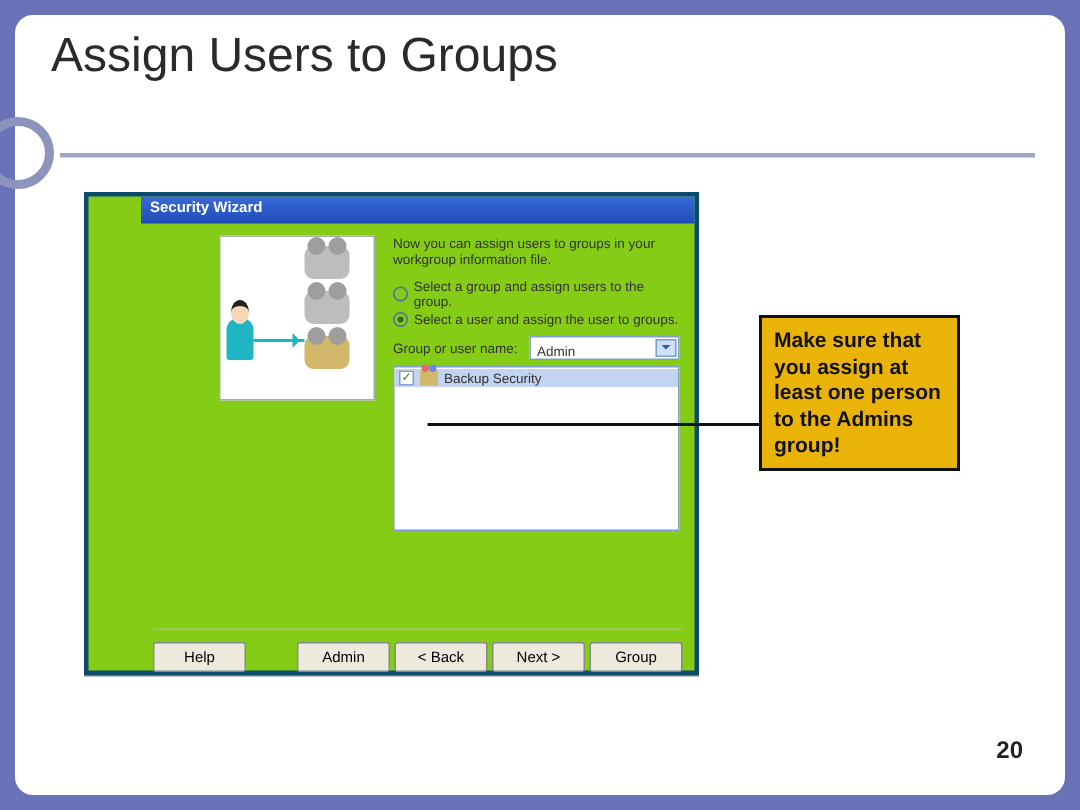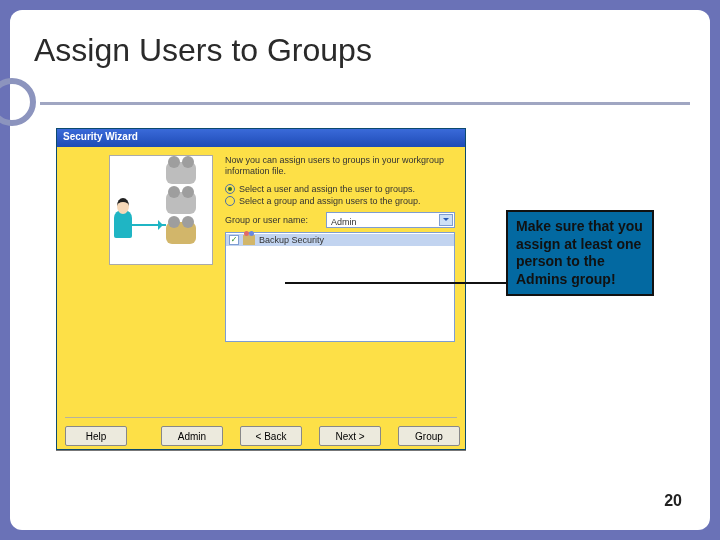--- a/index.html
+++ b/index.html
@@ -14,21 +14,21 @@
   }
   .slide-bg {
     position: absolute;
     left: 10px; top: 10px;
     width: 700px; height: 520px;
     background: #fff;
     border-radius: 12px;
   }
   .title-area {
     position: absolute;
-    left: 24px; top: 22px;
+    left: 24px; top: 8px;
   }
   .slide-title {
     font-size: 32px;
     font-weight: 400;
     color: #2a2a2a;
   }
   .accent-circle {
     position: absolute;
     left: -22px; top: 68px;
     width: 48px; height: 48px;
@@ -40,24 +40,25 @@
     position: absolute;
     left: 30px; top: 92px;
     width: 650px;
     height: 3px;
     background: #a0a6c2;
   }
   .screenshot {
     position: absolute;
     left: 46px; top: 118px;
     width: 410px; height: 322px;
-    background: #fde047;
-    border: 1px solid #0c4a6e;
+    background: #84cc16;
+    border: 3px solid #0c4a6e;
     box-shadow: 0 1px 0 #777;
     font-size: 10px;
+    padding-left: 35px;
   }
   .titlebar {
     height: 18px;
     background: linear-gradient(#3a6ad9, #1e4bb6);
     color: #fff;
     font-weight: 700;
     font-size: 10px;
     padding: 2px 6px;
   }
   .wiz-body {
@@ -145,21 +146,21 @@
     align-items: center;
     justify-content: center;
   }
   .radio-dot.selected::after {
     content:"";
     width:4px; height:4px; border-radius:50%;
     background:#2b6c2b;
   }
   .field-row {
     display:flex; align-items:center;
-    font-size:9px; margin-top:6px; gap:18px;
+    font-size:9px; margin-top:6px; gap:8px;
   }
   .dd {
     flex:1; height:16px;
     border:1px solid #7e9dd2;
     background:#fff;
     display:flex; align-items:flex-end;
     padding:0 4px;
     font-size:9px;
     position: relative;
   }
@@ -212,39 +213,39 @@
     content:"";
     position:absolute; right:1px; top:-4px;
     width:5px;height:5px;border-radius:50%;
     background:#6a88e0;
   }
   .divider {
     height:1px; background:#b6b29e;
     margin:0 8px;
   }
   .btn-row {
-    display:flex; gap:17px;
+    display:flex; gap:3px;
     padding:8px 8px 0 8px;
     align-items:flex-end;
   }
   .btn {
     height:20px; min-width:62px;
     border:1px solid #888;
     background:#eceadd;
     font-size:10px;
     display:flex; align-items:center; justify-content:center;
     border-radius:2px;
   }
   .btn-row .spacer { flex:1; }
   .callout {
     position:absolute;
     left: 496px; top: 200px;
-    width: 148px;
+    width: 134px;
     border: 2px solid #111;
-    background: #0369a1;
+    background: #eab308;
     padding: 6px 8px;
     font-size: 14px;
     font-weight: 700;
     color: #111;
     line-height: 1.25;
   }
   .callout-line {
     position:absolute;
     left: 275px; top: 272px;
     width: 222px; height: 2px;
@@ -281,26 +282,26 @@
           <div class="grp" style="left:56px;top:66px;background:#d2b66a"></div>
           <div class="person"></div>
           <div class="arrow"></div>
         </div>
       </div>
 
       <div class="wiz-right">
         <div class="wiz-para">Now you can assign users to groups in your workgroup information file.</div>
 
         <div class="radio">
+          <span class="radio-dot"></span>
+          <span>Select a group and assign users to the group.</span>
+        </div>
+        <div class="radio">
           <span class="radio-dot selected"></span>
           <span>Select a user and assign the user to groups.</span>
-        </div>
-        <div class="radio">
-          <span class="radio-dot"></span>
-          <span>Select a group and assign users to the group.</span>
         </div>
 
         <div class="field-row">
           <span>Group or user name:</span>
           <div class="dd">
             <span>Admin</span>
             <span class="dd-caret"></span>
           </div>
         </div>
 

